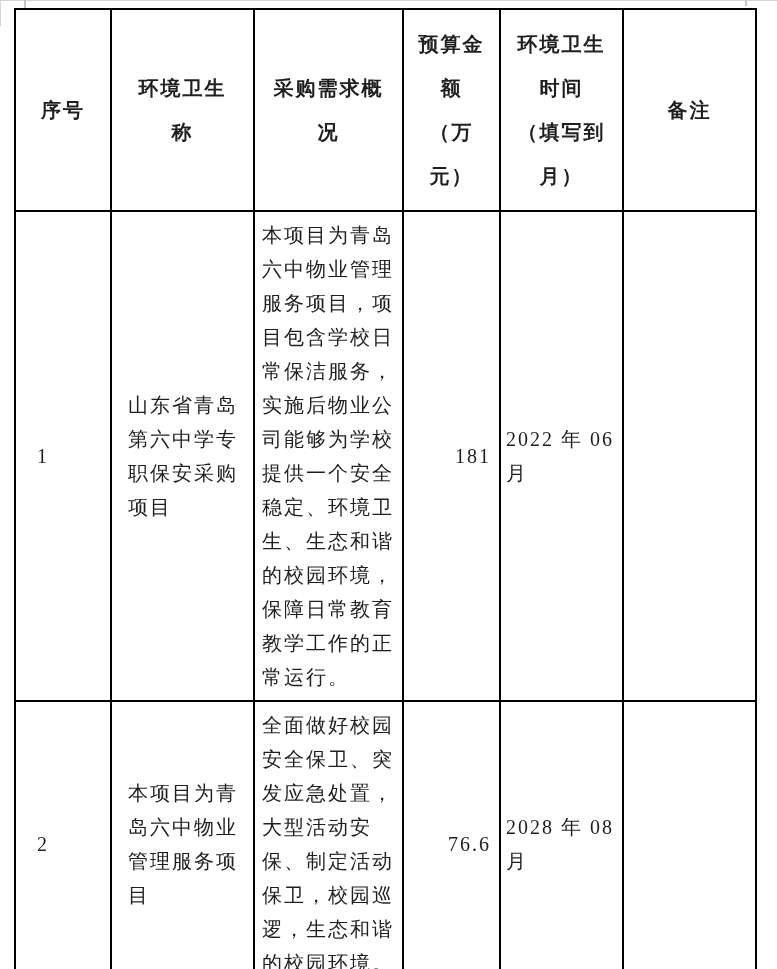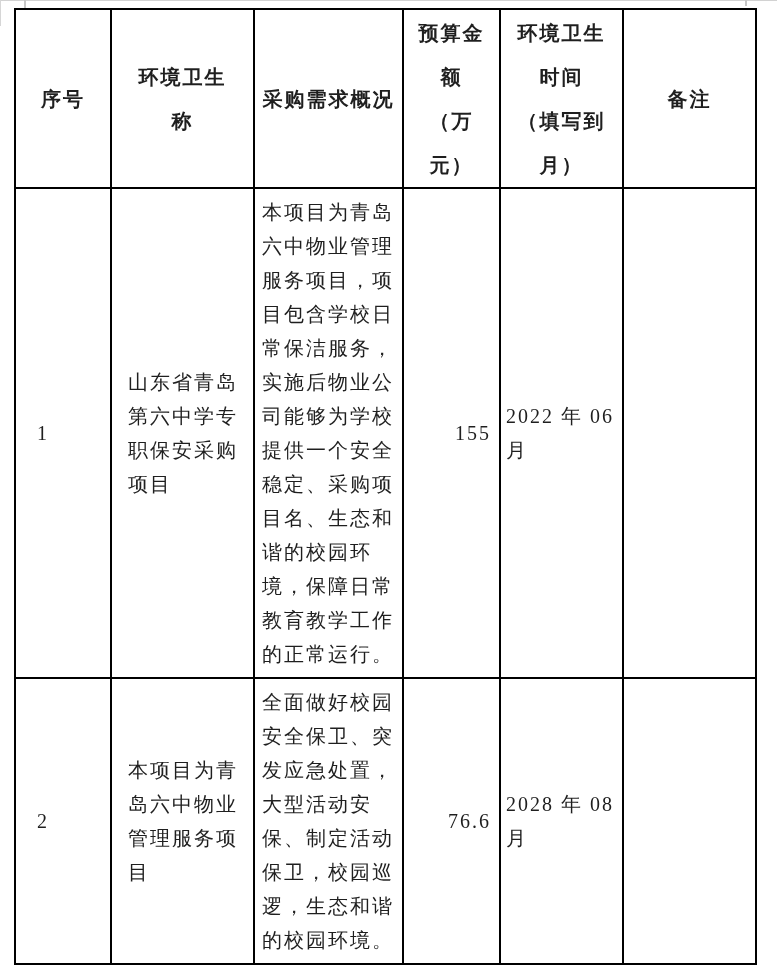--- a/index.html
+++ b/index.html
@@ -42,21 +42,21 @@
   .proc col.c6 { width: 133px; }
 
   .proc th, .proc td {
     border: 2px solid #000000;
     vertical-align: middle;
     font-size: 20px;
     letter-spacing: 2px;
     color: #1f1f1f;
     white-space: pre-line;
     overflow: hidden;
-    padding: 0;
+    padding: 12px;
   }
   .proc thead tr { height: 179px; }
   .proc th {
     font-weight: bold;
     line-height: 44px;
     text-align: center;
   }
   .proc td { line-height: 34px; }
 
   .proc tr.row-1 { height: 488px; }
@@ -102,22 +102,22 @@
 时间
 （填写到
 月）</th>
         <th>备注</th>
       </tr>
     </thead>
     <tbody>
       <tr class="row-1">
         <td class="c-no">1</td>
         <td class="c-name">山东省青岛第六中学专职保安采购项目</td>
-        <td class="c-overview">本项目为青岛六中物业管理服务项目，项目包含学校日常保洁服务，实施后物业公司能够为学校提供一个安全稳定、采购项目名、生态和谐的校园环境，保障日常教育教学工作的正常运行。</td>
-        <td class="c-budget">155</td>
+        <td class="c-overview">本项目为青岛六中物业管理服务项目，项目包含学校日常保洁服务，实施后物业公司能够为学校提供一个安全稳定、环境卫生、生态和谐的校园环境，保障日常教育教学工作的正常运行。</td>
+        <td class="c-budget">181</td>
         <td class="c-time">2022 年 06 月</td>
         <td class="c-remark"></td>
       </tr>
       <tr class="row-2">
         <td class="c-no">2</td>
         <td class="c-name">本项目为青岛六中物业管理服务项目</td>
         <td class="c-overview">全面做好校园安全保卫、突发应急处置，大型活动安保、制定活动保卫，校园巡逻，生态和谐的校园环境。</td>
         <td class="c-budget">76.6</td>
         <td class="c-time">2028 年 08 月</td>
         <td class="c-remark"></td>

